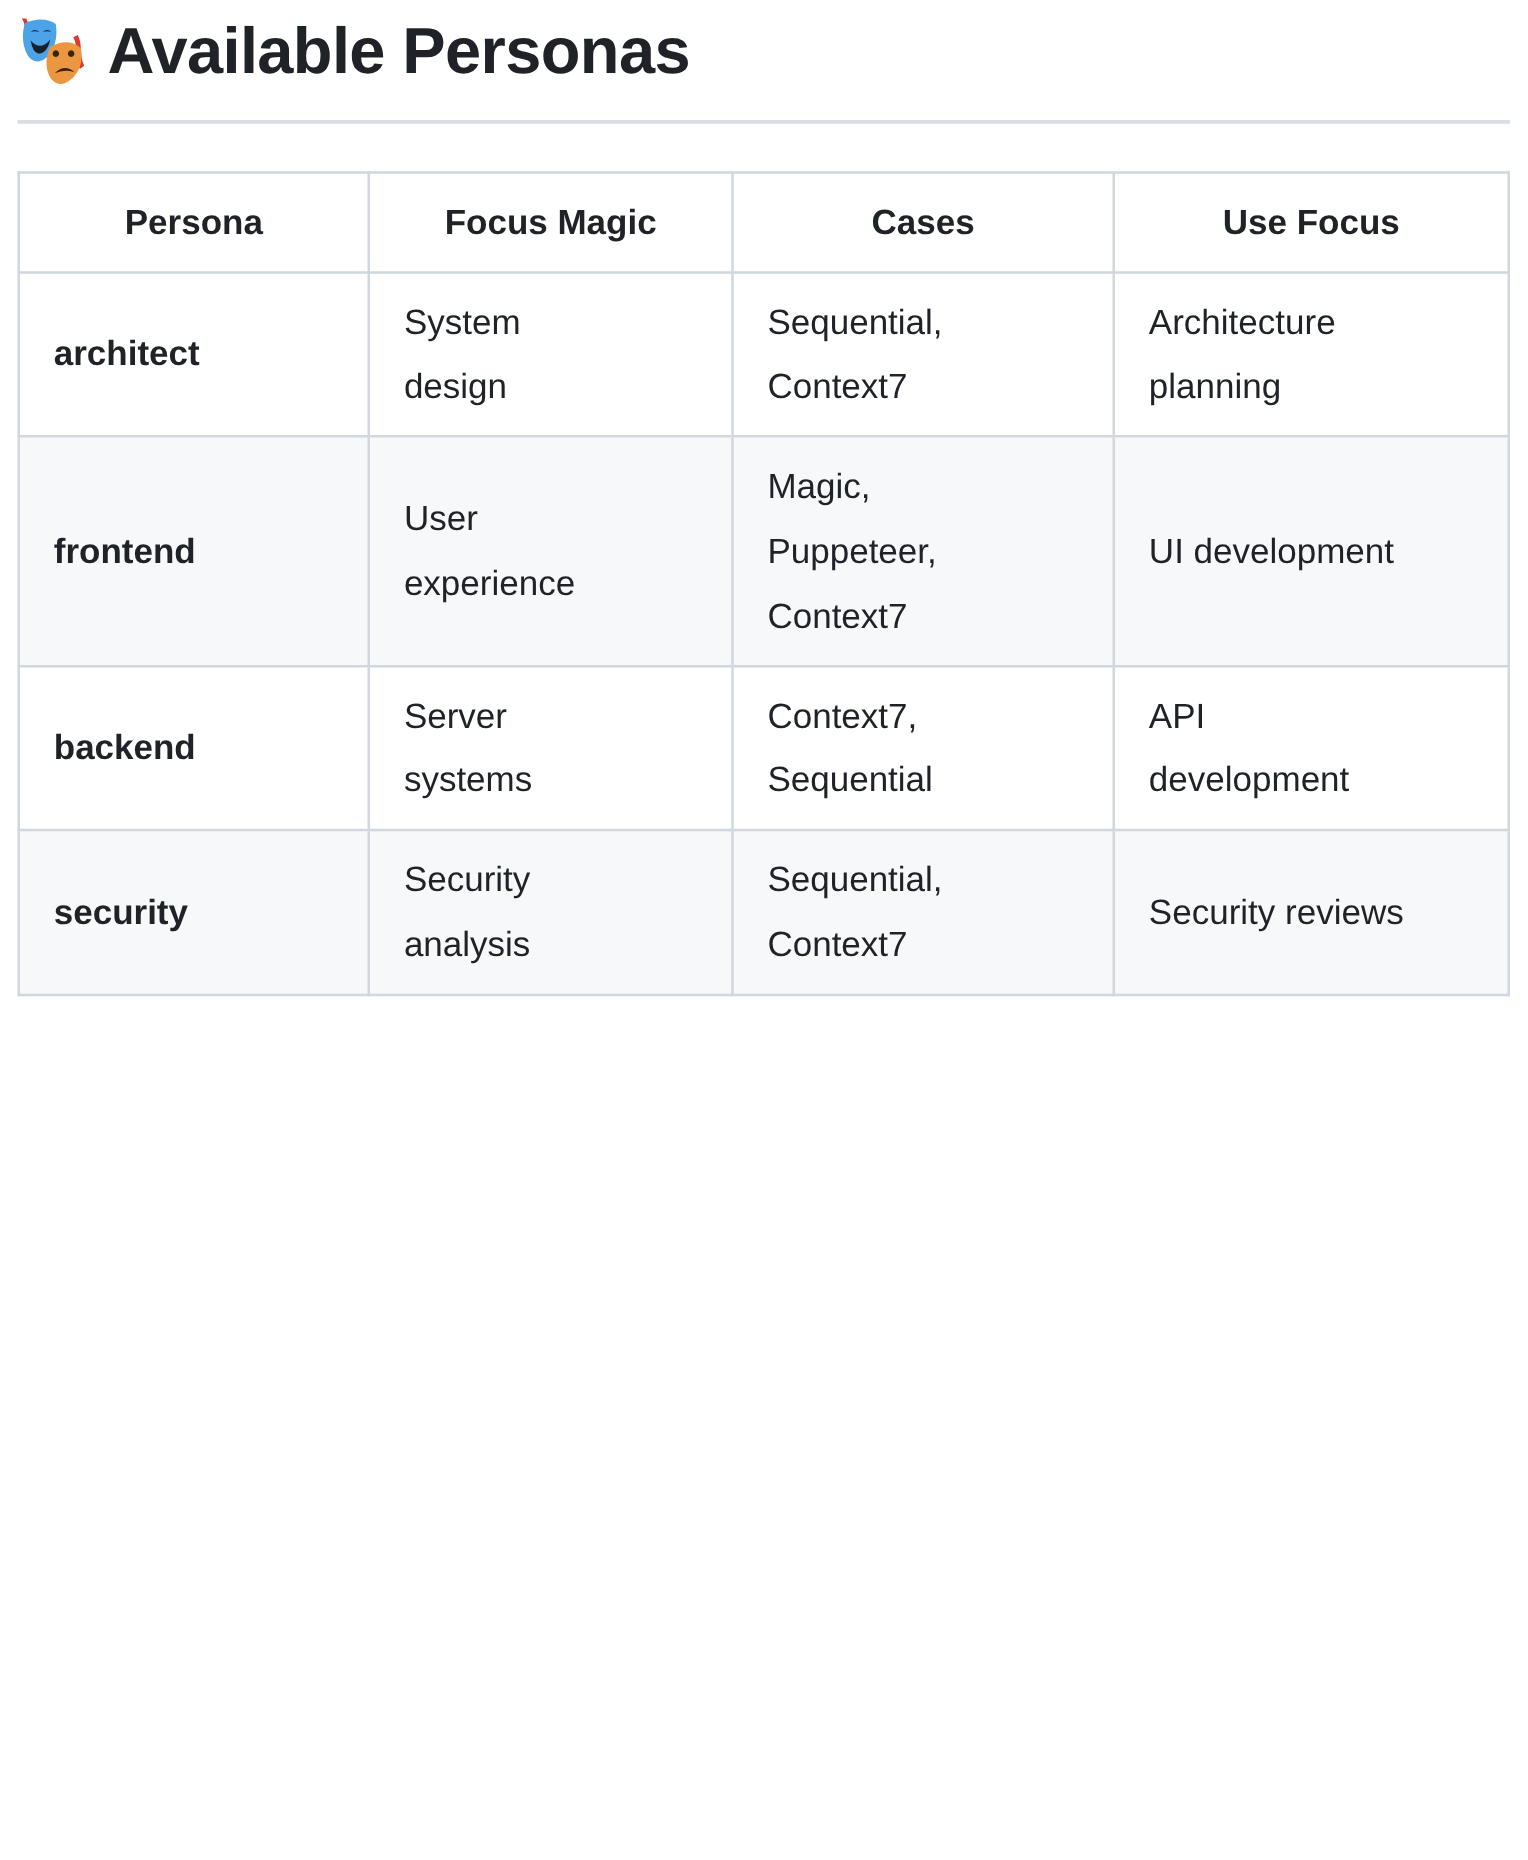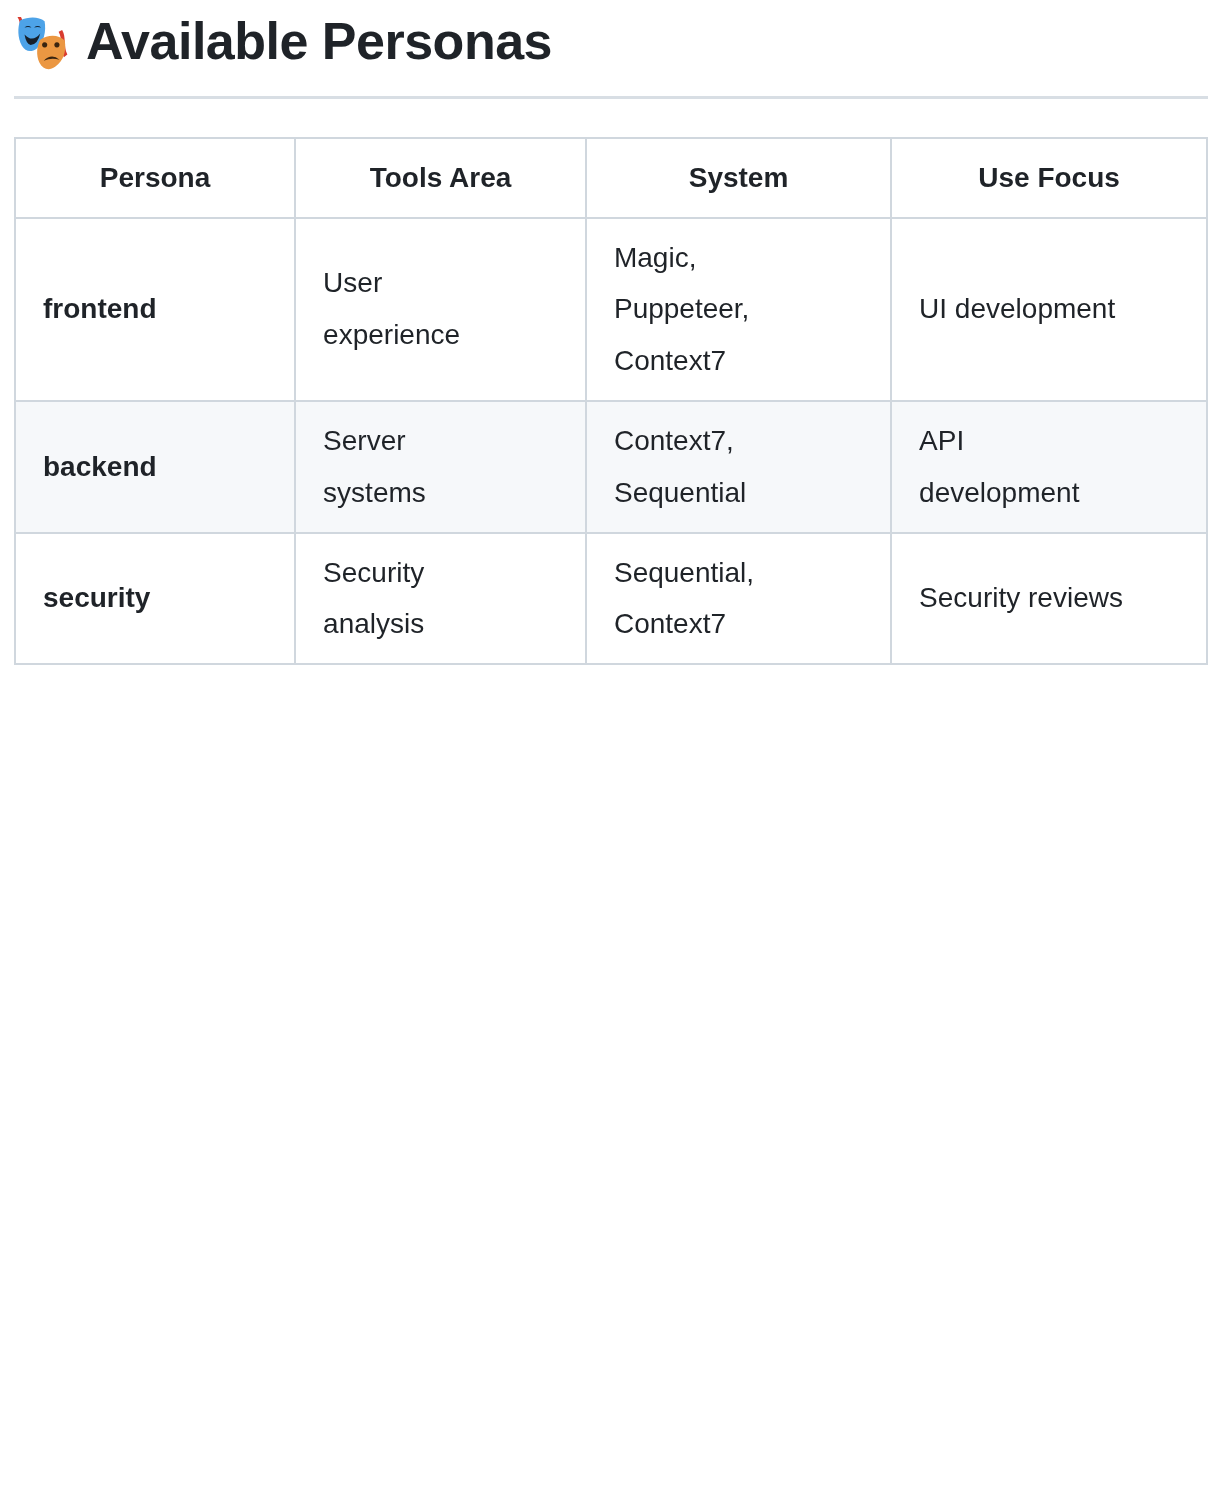--- a/index.html
+++ b/index.html
@@ -10,21 +10,21 @@
     font-family: "Liberation Sans", sans-serif;
   }
   .page {
     width: 1222px;
     min-height: 1488px;
     box-sizing: border-box;
     padding: 12px 14px 16px 14px;
   }
   .page-title {
     display: flex;
-    align-items: flex-end;
+    align-items: center;
     gap: 16px;
     margin: 0;
     font-size: 52px;
     font-weight: 700;
     line-height: 1.15;
     color: #1f2328;
     letter-spacing: -0.5px;
   }
   .title-icon {
     width: 56px;
@@ -100,26 +100,35 @@
   <table class="personas">
     <colgroup>
       <col class="c1">
         <col class="c2">
         <col class="c3">
         <col class="c4">
     </colgroup>
     <thead>
       <tr>
         <th>Persona</th>
-        <th>Tools Area</th>
-        <th>System</th>
+        <th>Focus Magic</th>
+        <th>Cases</th>
         <th>Use Focus</th>
       </tr>
     </thead>
     <tbody>
+      <tr>
+        <td class="persona-name">architect</td>
+        <td>System
+design</td>
+        <td>Sequential,
+Context7</td>
+        <td>Architecture
+planning</td>
+      </tr>
       <tr>
         <td class="persona-name">frontend</td>
         <td>User
 experience</td>
         <td>Magic,
 Puppeteer,
 Context7</td>
         <td>UI development</td>
       </tr>
       <tr>

